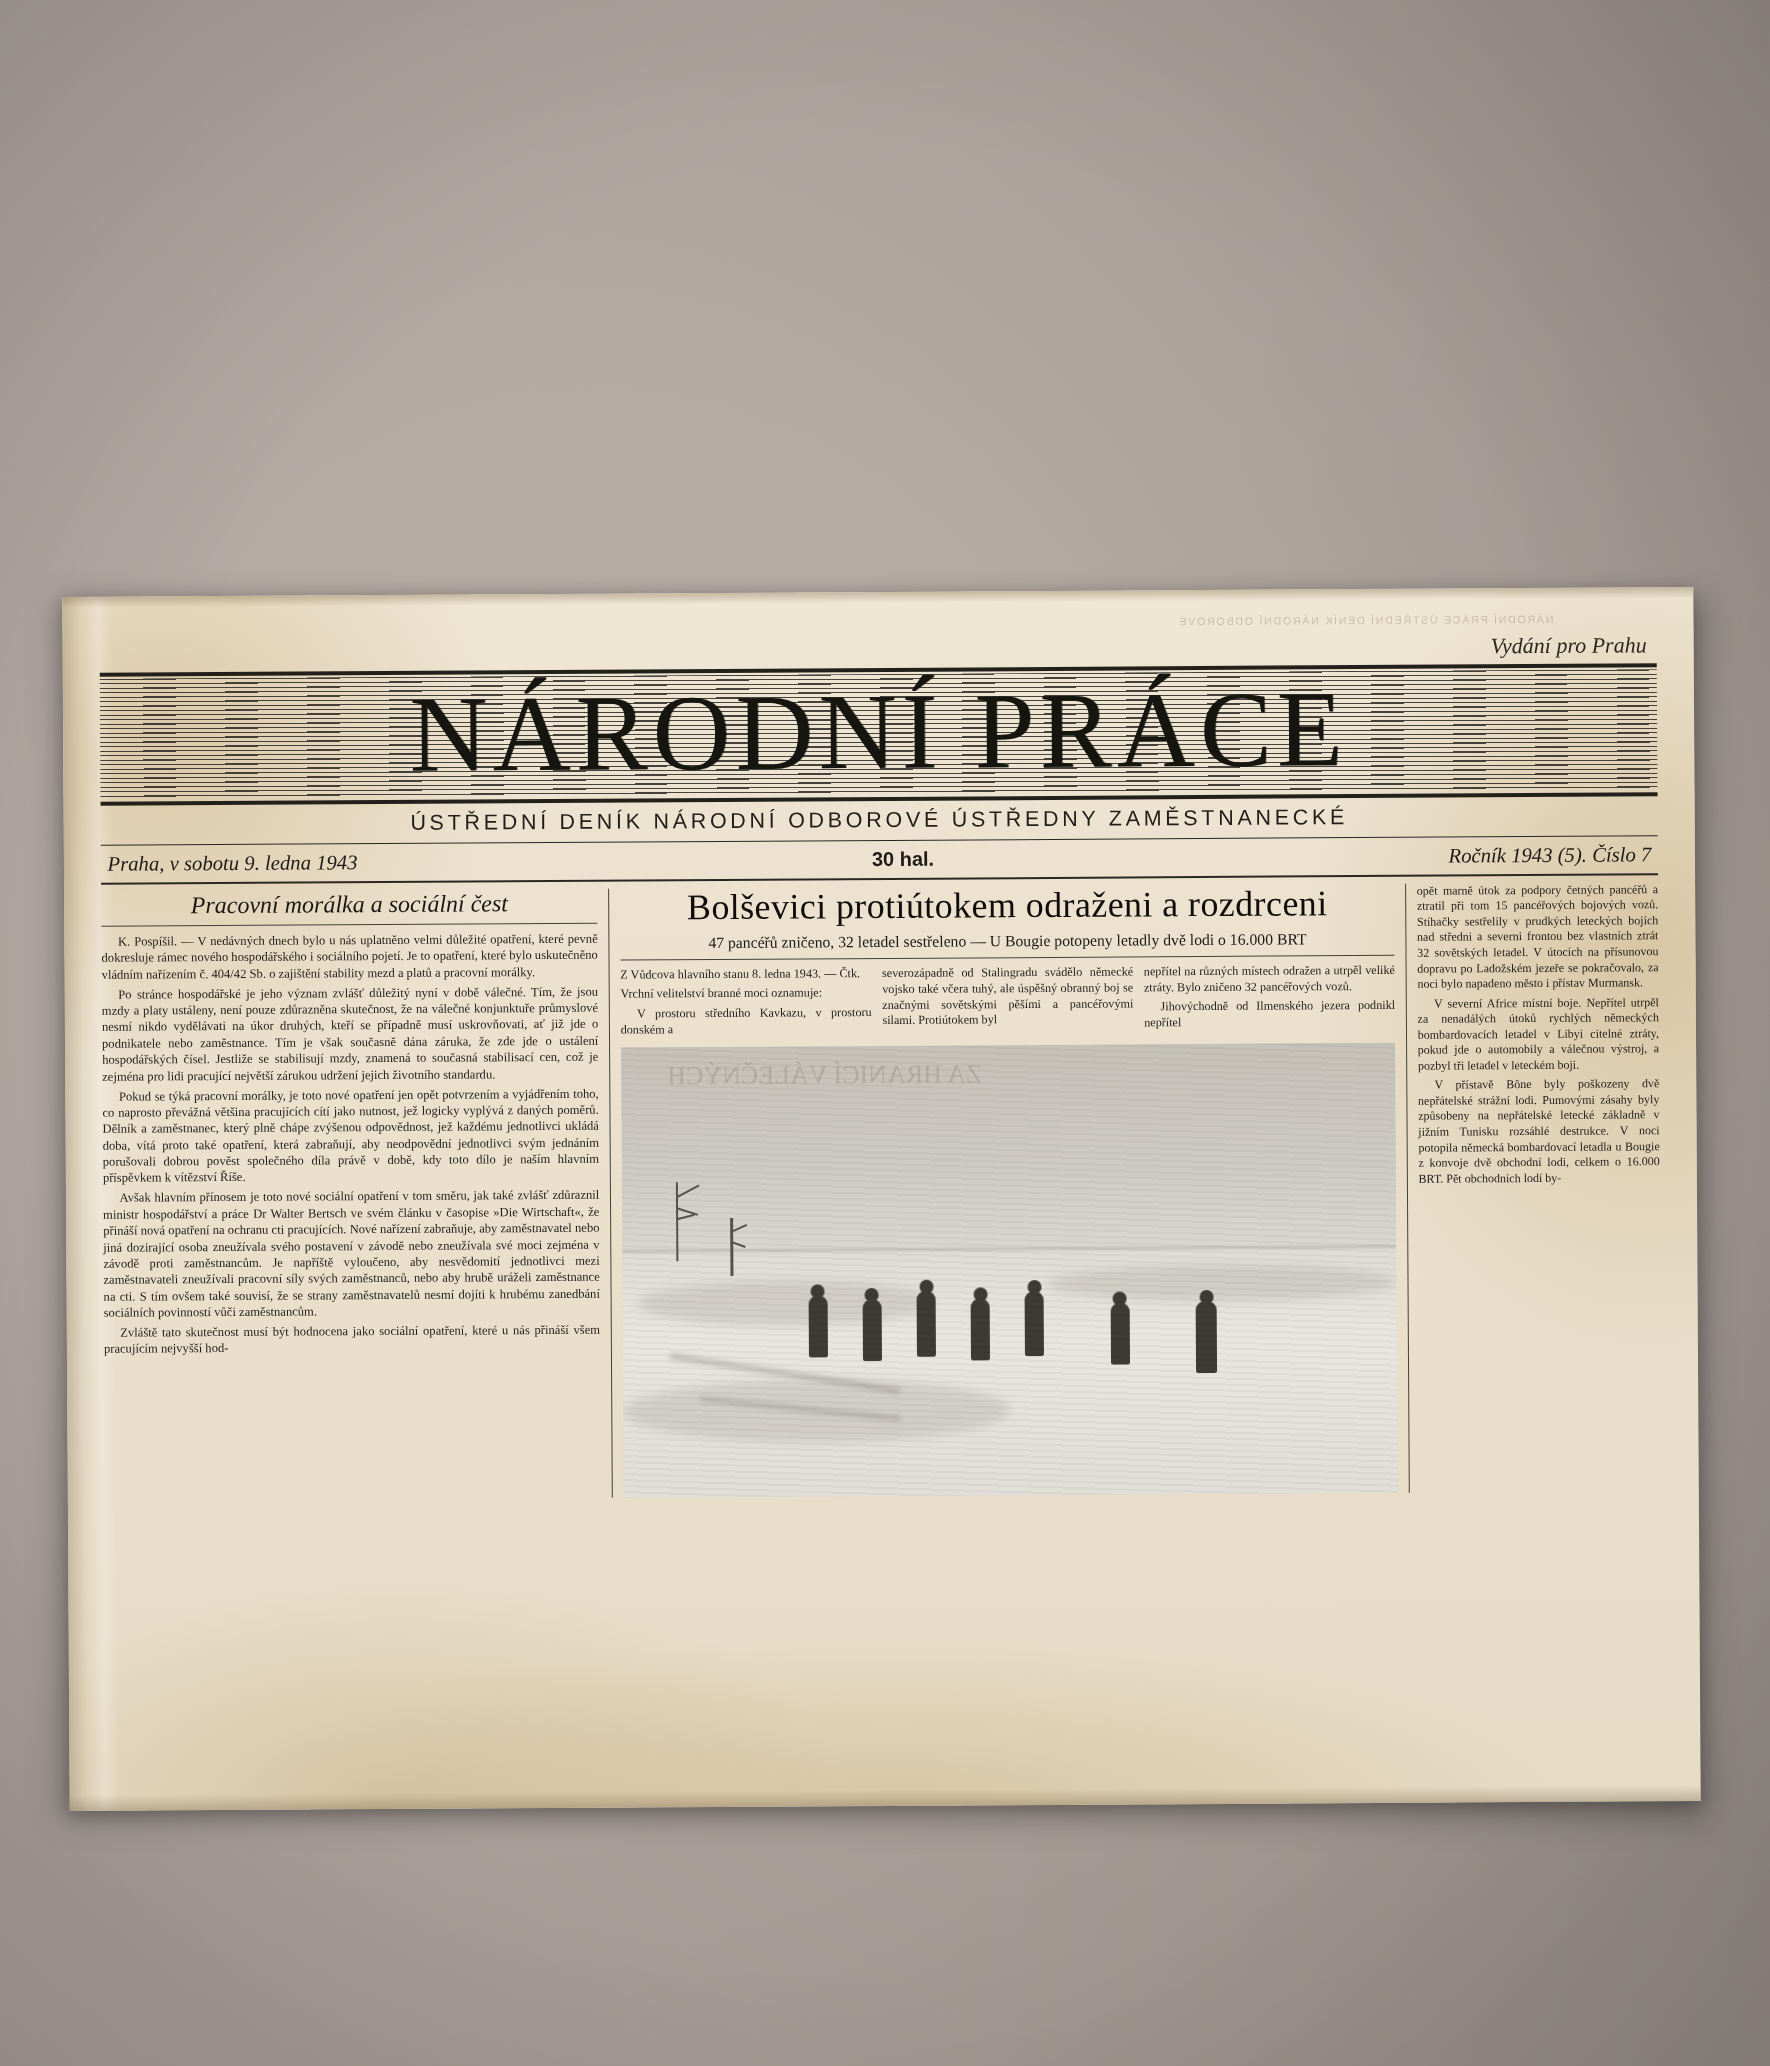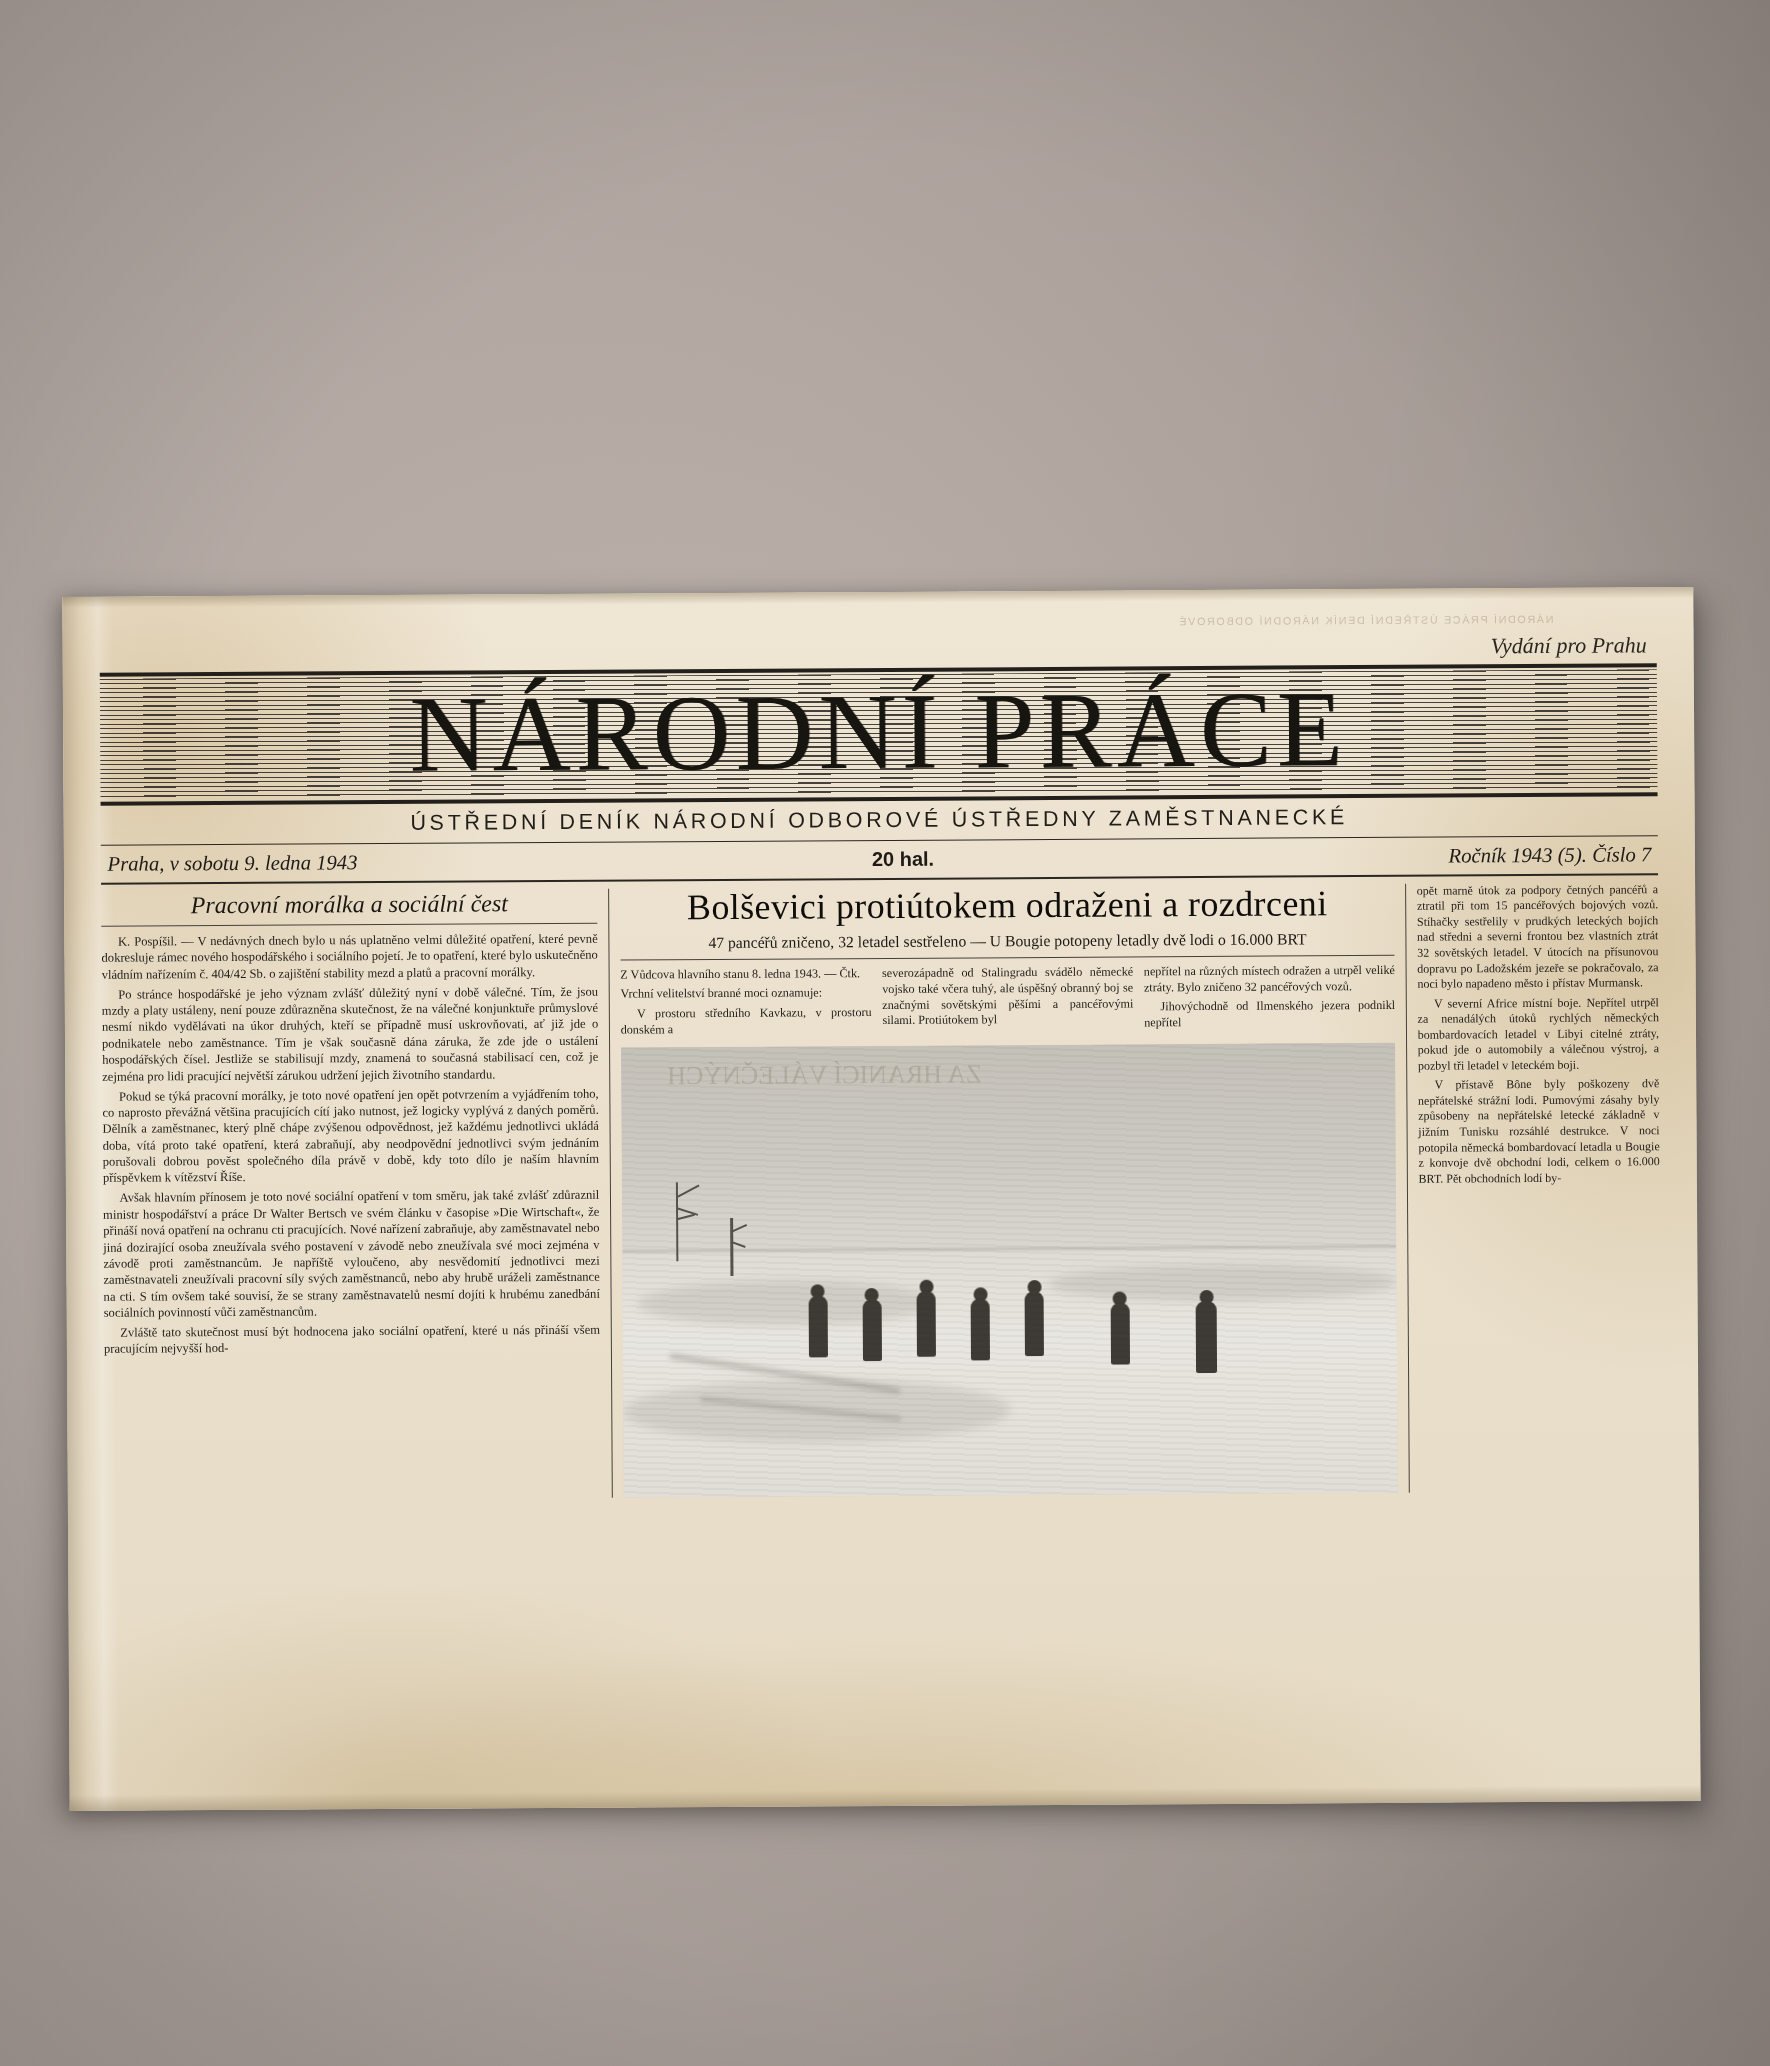--- a/index.html
+++ b/index.html
@@ -347,21 +347,21 @@
       <div class="edition">Vydání pro Prahu</div>
       <div class="rule-thick"></div>
       <div class="masthead-band">
         <div class="masthead-title">NÁRODNÍ PRÁCE</div>
       </div>
       <div class="rule-thick"></div>
       <div class="subtitle">ÚSTŘEDNÍ DENÍK NÁRODNÍ ODBOROVÉ ÚSTŘEDNY ZAMĚSTNANECKÉ</div>
       <div class="rule-thin"></div>
       <div class="dateline">
         <div class="left">Praha, v sobotu 9. ledna 1943</div>
-        <div class="center">20 hal.</div>
+        <div class="center">30 hal.</div>
         <div class="right">Ročník 1943 (5). Číslo 7</div>
       </div>
       <div class="rule-thin"></div>
     </div>
 
     <div class="columns">
 
       <div class="col-left">
         <div class="head-left">Pracovní morálka a sociální čest</div>
         <div class="hr-sep"></div>

